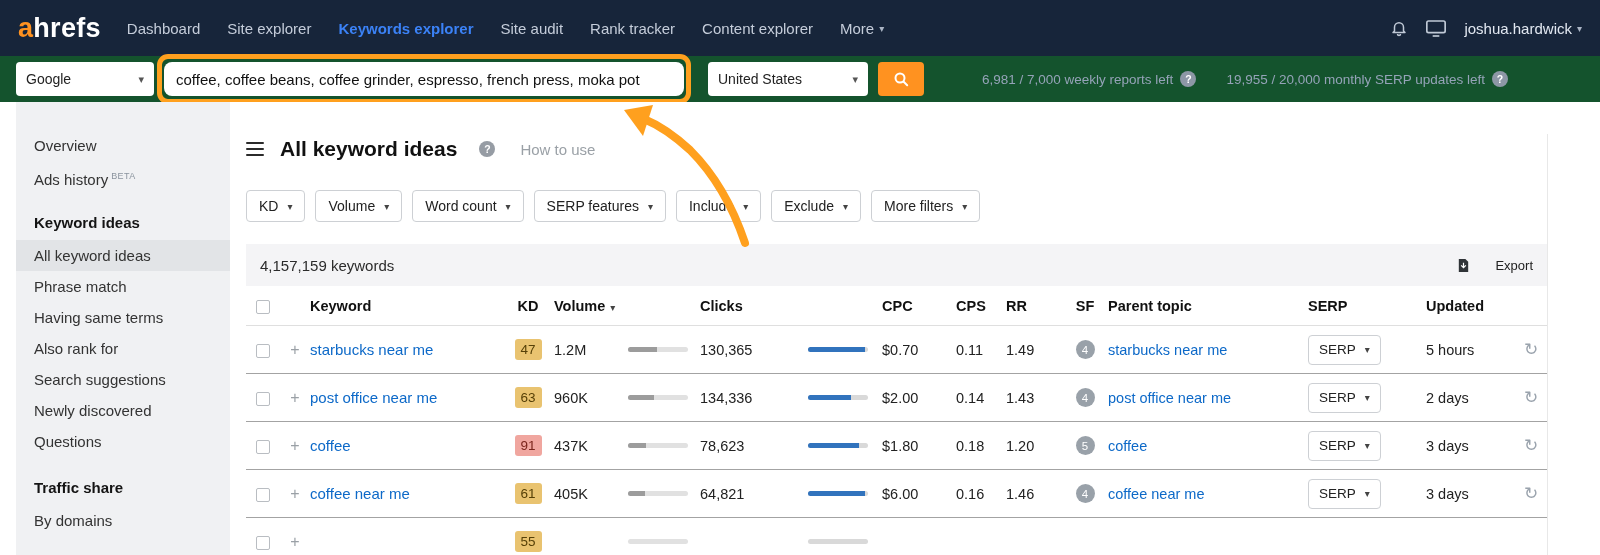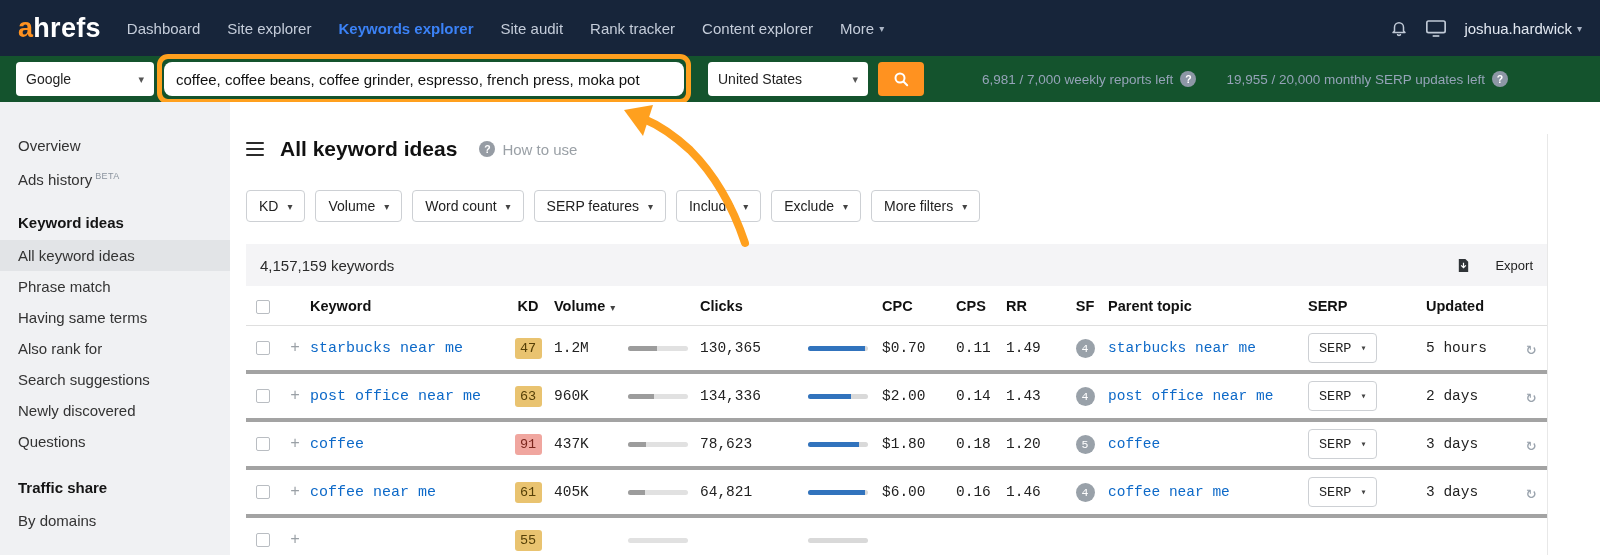--- a/index.html
+++ b/index.html
@@ -38,54 +38,54 @@
     border-radius:11px;pointer-events:none;}
   .search-btn{width:46px;height:34px;background:var(--brand-orange);border:none;border-radius:4px;
     margin-left:10px;display:flex;align-items:center;justify-content:center;cursor:pointer;}
   .usage{color:#95a3b8;font-size:13.5px;display:flex;align-items:center;gap:7px;white-space:nowrap;}
   .u1{margin-left:58px;} .u2{margin-left:30px;}
   .help-circle{width:16px;height:16px;border-radius:50%;background:#8d97a6;color:#fff;
     display:inline-flex;align-items:center;justify-content:center;font-size:10.5px;font-weight:bold;flex:0 0 auto;}
   .help-circle::before{content:"?";}
 
   
-  .sidebar{position:absolute;left:0;top:102px;bottom:0;width:230px;background:#f0f1f3;padding-top:28px;}
+  .sidebar{position:absolute;left:16px;top:102px;bottom:0;width:230px;background:#f0f1f3;padding-top:28px;}
   .side-item{height:31px;line-height:31px;padding-left:18px;font-size:15px;color:#333;cursor:pointer;white-space:nowrap;}
   .side-item.selected{background:#e2e4e7;}
   .side-header{padding:22px 0 9px 18px;font-size:15px;font-weight:bold;color:#141414;}
   .beta{font-size:9px;color:#8b949e;margin-left:3px;letter-spacing:.4px;}
 
   
   .main{position:absolute;left:230px;top:102px;right:0;bottom:0;background:#fff;
     padding:32px 0 0 16px;overflow:hidden;}
   .content{width:1302px;position:relative;border-right:1px solid #e8e8e8;}
   .heading{display:flex;align-items:center;gap:16px;height:30px;}
   .menu-icon{display:flex;flex-direction:column;gap:3.5px;cursor:pointer;padding:4px 0;}
   .menu-icon i{display:block;height:2.5px;background:#2b2b2b;border-radius:1px;}
   .menu-icon i:nth-child(1){width:18px;} .menu-icon i:nth-child(2){width:18px;} .menu-icon i:nth-child(3){width:18px;}
   .page-title{font-size:21px;font-weight:bold;color:#111;}
-  .howto{display:flex;align-items:center;gap:7px;cursor:pointer;margin-left:6px;}
+  .howto{display:flex;align-items:center;gap:25px;cursor:pointer;margin-left:6px;}
   .howto .help-circle{background:#969ca4;}
   .howto-label{color:#9aa0a6;font-size:15px;}
 
   .filter-bar{display:flex;gap:10px;margin-top:26px;}
   .filter-btn{height:32px;border:1px solid #cdd0d4;border-radius:4px;background:#fff;padding:0 12px;
     font-size:14px;color:#222;display:flex;align-items:center;gap:9px;cursor:pointer;
     font-family:inherit;}
   .filter-btn .caret-down{color:#444;font-size:10px;}
 
   .toolbar{margin-top:22px;height:42px;background:#f4f4f6;display:flex;align-items:center;
     justify-content:space-between;padding:0 14px;}
   .count{font-size:15px;color:#2b2b2b;}
   .export{display:flex;align-items:center;gap:24px;cursor:pointer;font-size:13px;color:#222;}
 
   
   .tgrid{display:grid;grid-template-columns:34px 30px 192px 52px 58px 88px 92px 90px 74px 50px 56px 46px 200px 118px 88px 34px;align-items:center;}
   .thead{height:40px;border-bottom:1px solid #dfdfdf;font-weight:bold;font-size:14.5px;color:#111;}
-  .trow{height:48px;border-bottom:4px solid #a3a3a3;font-size:14.5px;color:#222;font-family:Liberation Mono, monospace;}
+  .trow{height:48px;border-bottom:1px solid #a3a3a3;font-size:14.5px;color:#222;}
   .c-right{text-align:left;padding-right:6px;}
   .c-center{text-align:center;}
   .checkbox{width:14px;height:14px;border:1px solid #b9bdc2;border-radius:2px;background:#fff;
     display:inline-block;cursor:pointer;vertical-align:middle;}
   .add{color:#9aa0a6;font-size:16px;cursor:pointer;text-align:center;}
   .add::before{content:"+";}
   .kwlink,.parentlink{color:var(--link-blue);font-size:15px;cursor:pointer;text-decoration:none;}
   .parentlink{font-size:14.5px;}
   .kd-badge{display:inline-block;min-width:27px;height:21px;line-height:21px;text-align:center;
     border-radius:3px;font-size:13.5px;}

